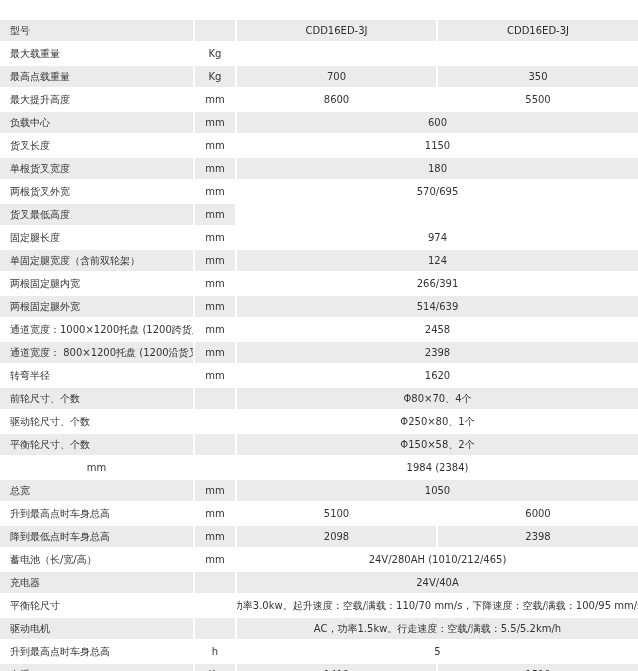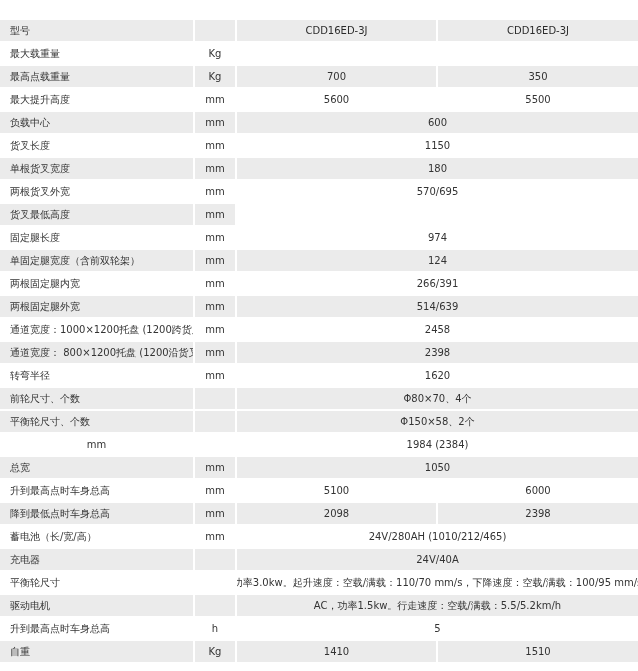--- a/index.html
+++ b/index.html
@@ -69,21 +69,21 @@
     <div class="spec-row stripe">
       <div class="cell label">最高点载重量</div>
       <div class="cell unit">Kg</div>
     <div class="cell value">700</div>
       <div class="cell value">350</div>
     </div>
 
     <div class="spec-row">
       <div class="cell label">最大提升高度</div>
       <div class="cell unit">mm</div>
-    <div class="cell value">5600</div>
+    <div class="cell value">8600</div>
       <div class="cell value">5500</div>
     </div>
 
     <div class="spec-row stripe">
       <div class="cell label">负载中心</div>
       <div class="cell unit">mm</div>
     <div class="cell value merged">600</div>
     </div>
 
     <div class="spec-row">
@@ -150,20 +150,25 @@
       <div class="cell unit">mm</div>
     <div class="cell value merged">1620</div>
     </div>
 
     <div class="spec-row stripe">
       <div class="cell label">前轮尺寸、个数</div>
       <div class="cell unit"></div>
     <div class="cell value merged">Φ80×70、4个</div>
     </div>
 
+    <div class="spec-row">
+      <div class="cell label">驱动轮尺寸、个数</div>
+      <div class="cell unit"></div>
+    <div class="cell value merged">Φ250×80、1个</div>
+    </div>
 
     <div class="spec-row stripe">
       <div class="cell label">平衡轮尺寸、个数</div>
       <div class="cell unit"></div>
     <div class="cell value merged">Φ150×58、2个</div>
     </div>
 
     <div class="spec-row">
       <div class="cell unit">mm</div>
     <div class="cell value merged">1984 (2384)</div>

